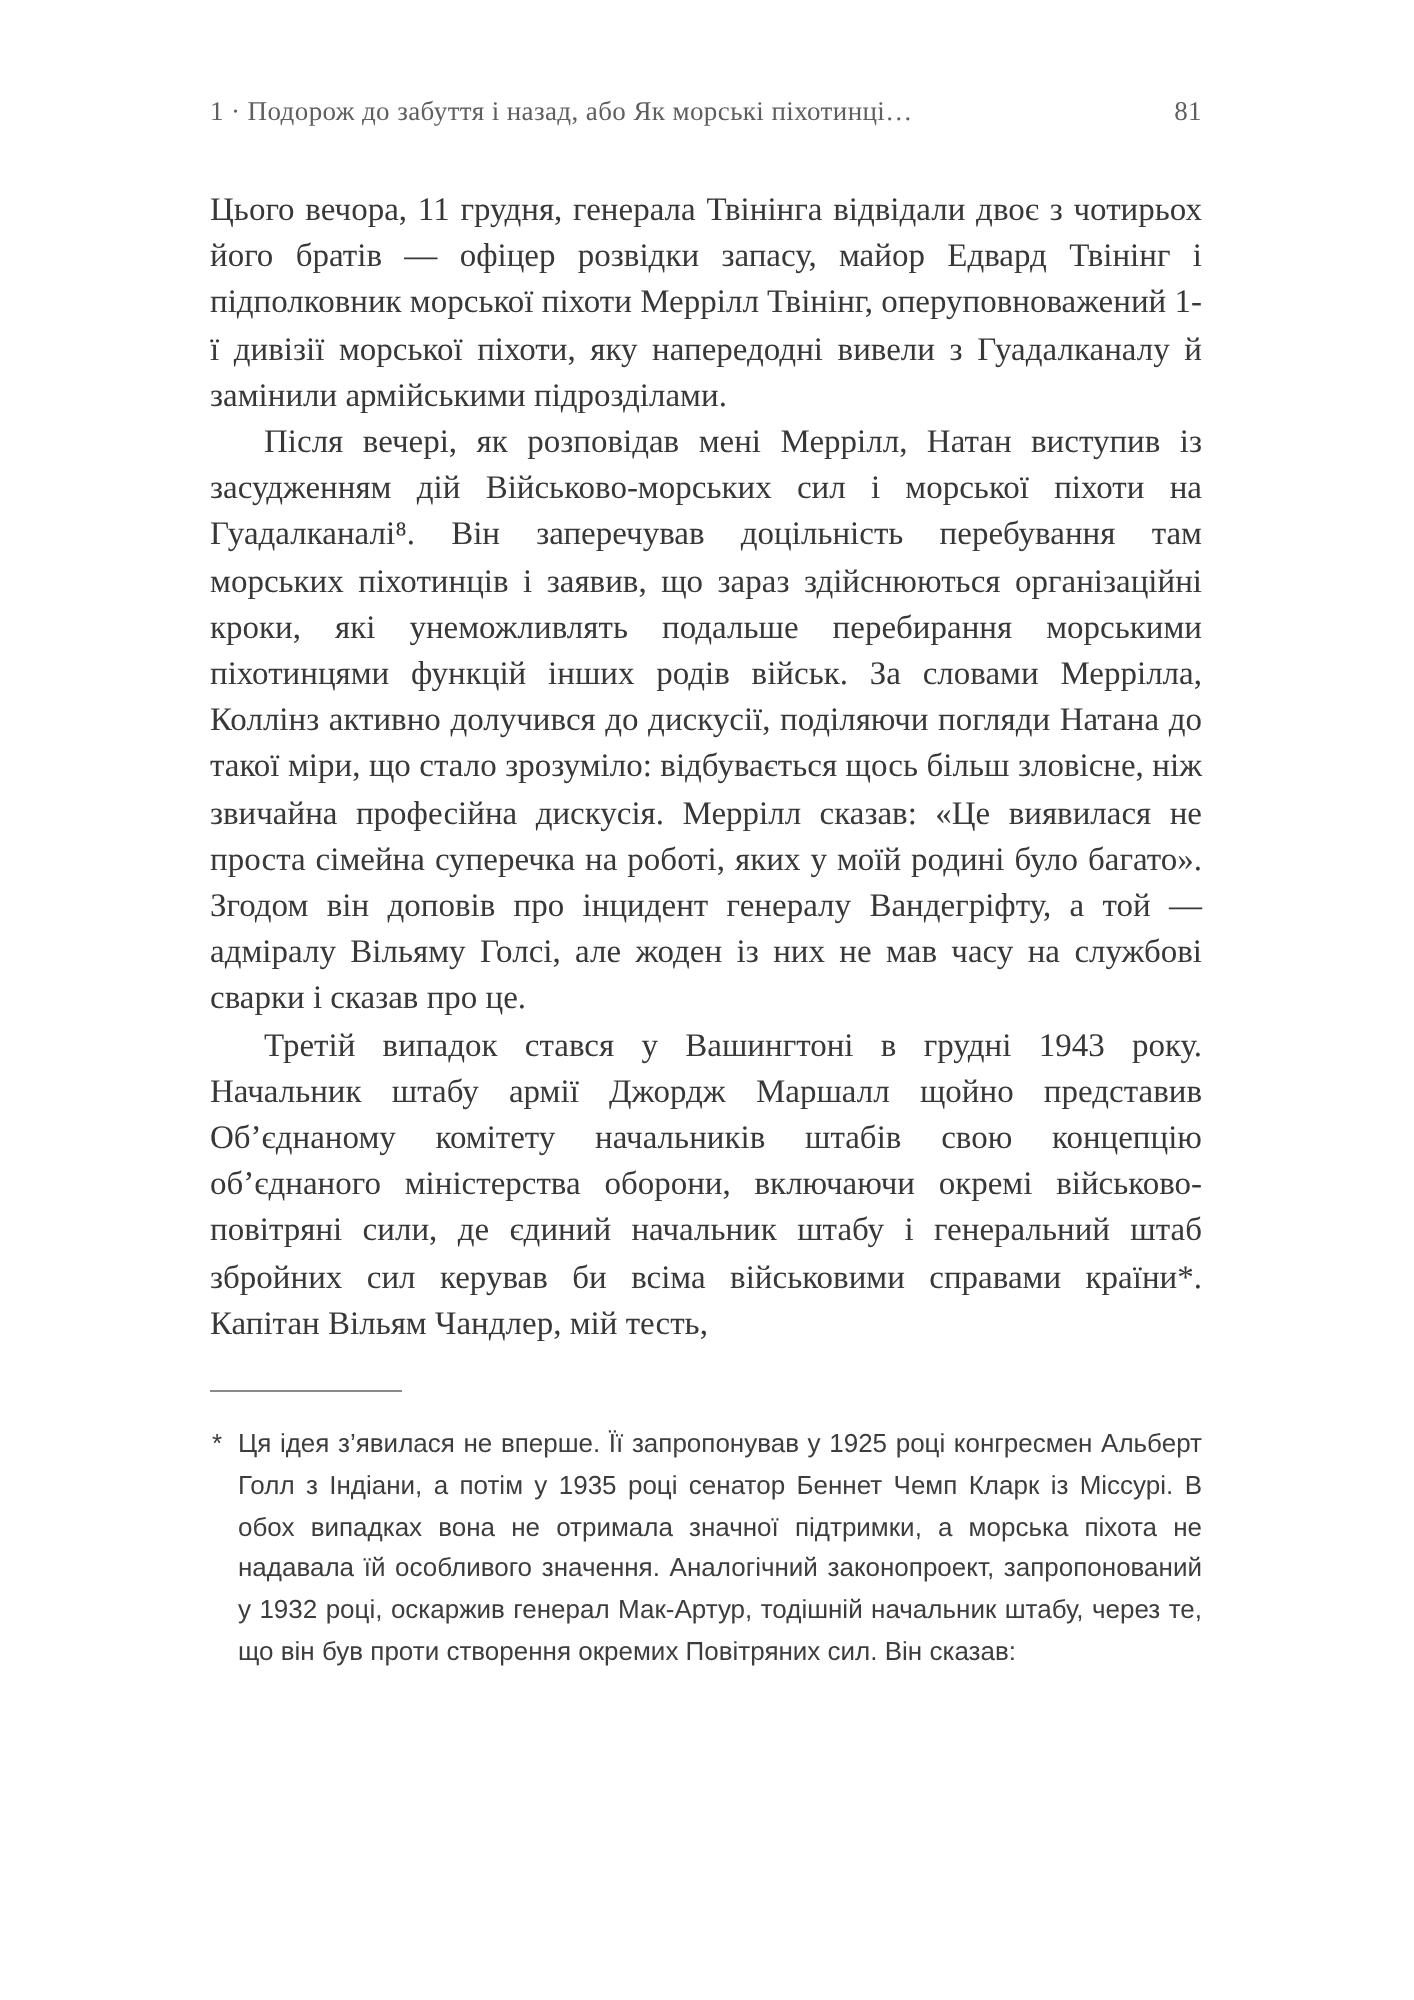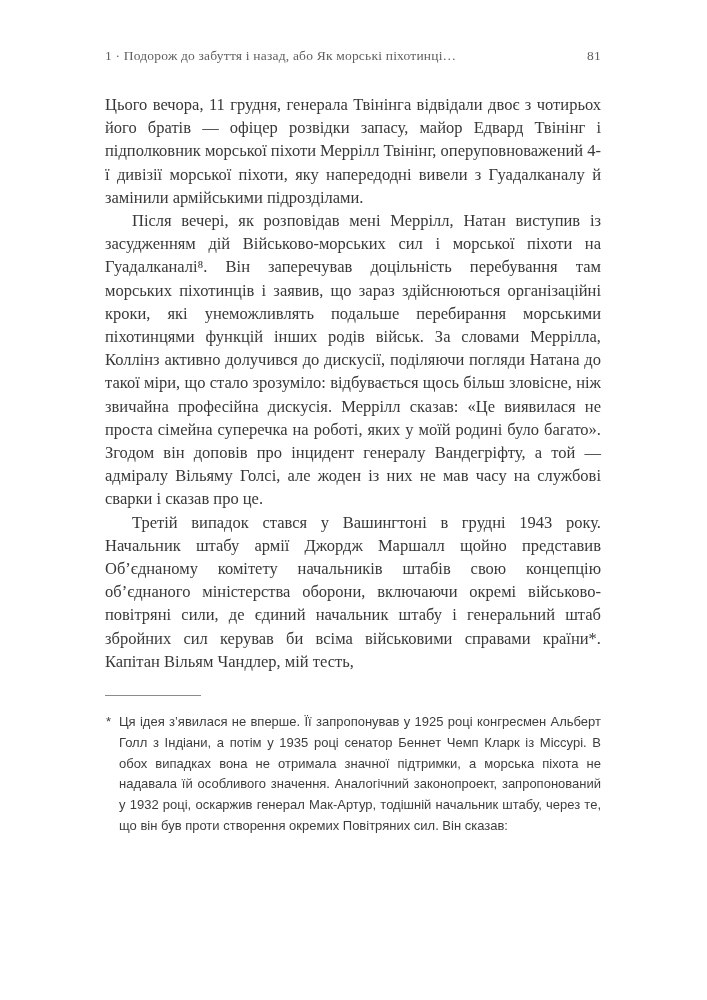--- a/index.html
+++ b/index.html
@@ -73,21 +73,21 @@
 <body>
 
 <div class="page">
 
   <header class="running-head">
     <span class="running-title">1 · Подорож до забуття і назад, або Як морські піхотинці…</span>
     <span class="page-number">81</span>
   </header>
 
   <main class="body-text">
-    <p class="para">Цього вечора, 11 грудня, генерала Твінінга відвідали двоє з чотирьох його братів — офіцер розвідки запасу, майор Едвард Твінінг і підполковник морської піхоти Меррілл Твінінг, оперуповноважений 4-ї дивізії морської піхоти, яку напередодні вивели з Гуадалканалу й замінили армійськими підрозділами.</p>
+    <p class="para">Цього вечора, 11 грудня, генерала Твінінга відвідали двоє з чотирьох його братів — офіцер розвідки запасу, майор Едвард Твінінг і підполковник морської піхоти Меррілл Твінінг, оперуповноважений 1-ї дивізії морської піхоти, яку напередодні вивели з Гуадалканалу й замінили армійськими підрозділами.</p>
     <p class="para">Після вечері, як розповідав мені Меррілл, Натан виступив із засудженням дій Військово-морських сил і морської піхоти на Гуадалканалі⁸. Він заперечував доцільність перебування там морських піхотинців і заявив, що зараз здійснюються організаційні кроки, які унеможливлять подальше перебирання морськими піхотинцями функцій інших родів військ. За словами Меррілла, Коллінз активно долучився до дискусії, поділяючи погляди Натана до такої міри, що стало зрозуміло: відбувається щось більш зловісне, ніж звичайна професійна дискусія. Меррілл сказав: «Це виявилася не проста сімейна суперечка на роботі, яких у моїй родині було багато». Згодом він доповів про інцидент генералу Вандегріфту, а той — адміралу Вільяму Голсі, але жоден із них не мав часу на службові сварки і сказав про це.</p>
     <p class="para">Третій випадок стався у Вашингтоні в грудні 1943 року. Начальник штабу армії Джордж Маршалл щойно представив Об’єднаному комітету начальників штабів свою концепцію об’єднаного міністерства оборони, включаючи окремі військово-повітряні сили, де єдиний начальник штабу і генеральний штаб збройних сил керував би всіма військовими справами країни*. Капітан Вільям Чандлер, мій тесть,</p>
   </main>
 
   <footer class="footnote-area">
     <div class="footnote-rule"></div>
     <div class="footnote">
       <span class="footnote-marker">*</span>
       <span class="footnote-text">Ця ідея з’явилася не вперше. Її запропонував у 1925 році конгресмен Альберт Голл з Індіани, а потім у 1935 році сенатор Беннет Чемп Кларк із Міссурі. В обох випадках вона не отримала значної підтримки, а морська піхота не надавала їй особливого значення. Аналогічний законопроект, запропонований у 1932 році, оскаржив генерал Мак-Артур, тодішній начальник штабу, через те, що він був проти створення окремих Повітряних сил. Він сказав:</span>
     </div>

